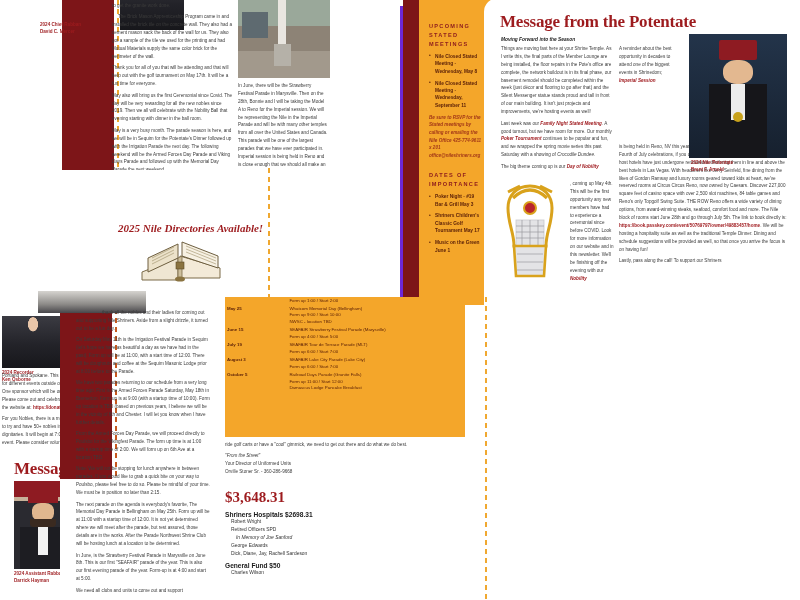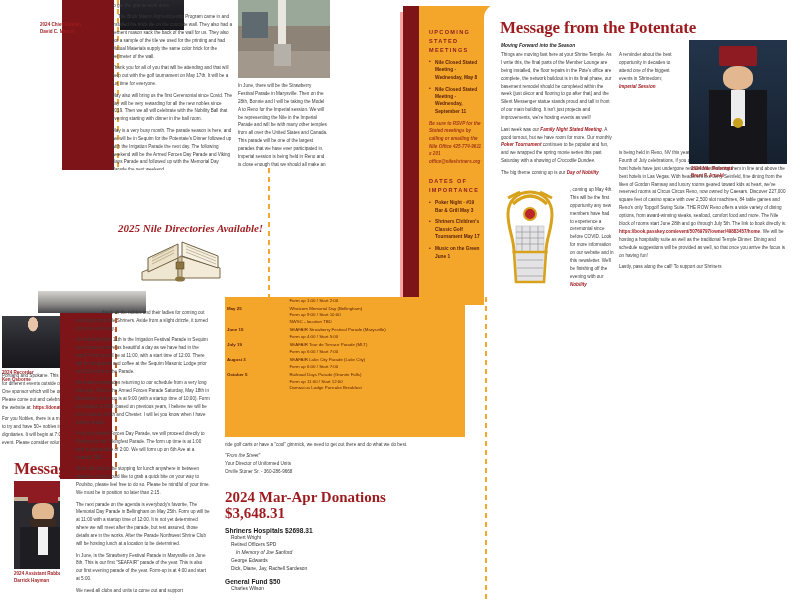--- a/index.html
+++ b/index.html
@@ -256,21 +256,21 @@
       </p>
       <p>Thank you, nobles for sending me to gather together with my peers and to brainstorm ways that we can make our entire fraternity and the world's best philanthropy better than ever! The future is bright, brothers! Smile with Nile!</p>
       <p>Yours in the faith,</p>
       <p>Noble Darrick Hayman - Assistant Rabban</p>
     </div>
 
     <div class="maroon-band" style="left:437px; top:-6px; width:56px; height:152px;"></div>
     <div class="dash-col" style="left:496px; top:-6px; height:152px;"></div>
   </div>
 
-  <div class="layer" style="left:400px; top:12px; width:400px; height:330px; background:#fca5a5;">
+  <div class="layer" style="left:400px; top:6px; width:400px; height:330px; background:#6d28d9;">
 
     <div class="maroon-band" style="left:3px; top:-6px; width:16px; height:336px;"></div>
 
     <div class="rail" style="left:19px; top:-6px; width:72px; height:336px;">
       <div style="padding:22px 8px 0 10px;">
         <div class="rail-head">UPCOMING STATED MEETINGS</div>
         <ul class="rail-ul">
           <li>Nile Closed Stated Meeting - Wednesday, May 8</li>
           <li>Nile Closed Stated Meeting - Wednesday, September 11</li>
         </ul>
@@ -426,21 +426,20 @@
     </div>
 
     <div class="col body-txt" style="left:165px; top:136px; width:238px;">
       <p>ride golf carts or have a "cool" gimmick, we need to get out there and do what we do best.</p>
       <p style="margin-bottom:0" class="em-it">"From the Street"</p>
       <p style="margin-bottom:0">Your Director of Uniformed Units</p>
       <p>Orville Stoner Sr. -  360-286-9668</p>
     </div>
 
     <div class="col" style="left:165px; top:185px; width:238px;">
-      <div class="don-title">2024 Mar-Apr Donations</div>
       <div class="don-title">$3,648.31</div>
 
       <div class="don-h">Shriners Hospitals $2698.31</div>
       <div class="don-i">Robert Wright</div>
       <div class="don-i">Retired Officers SPD</div>
       <div class="don-i it">In Memory of Joe Sanford</div>
       <div class="don-i">George Edwards</div>
       <div class="don-i">Dick, Diane, Jay, Rachell Sardeson</div>
 
       <div class="don-h">General Fund $50</div>

